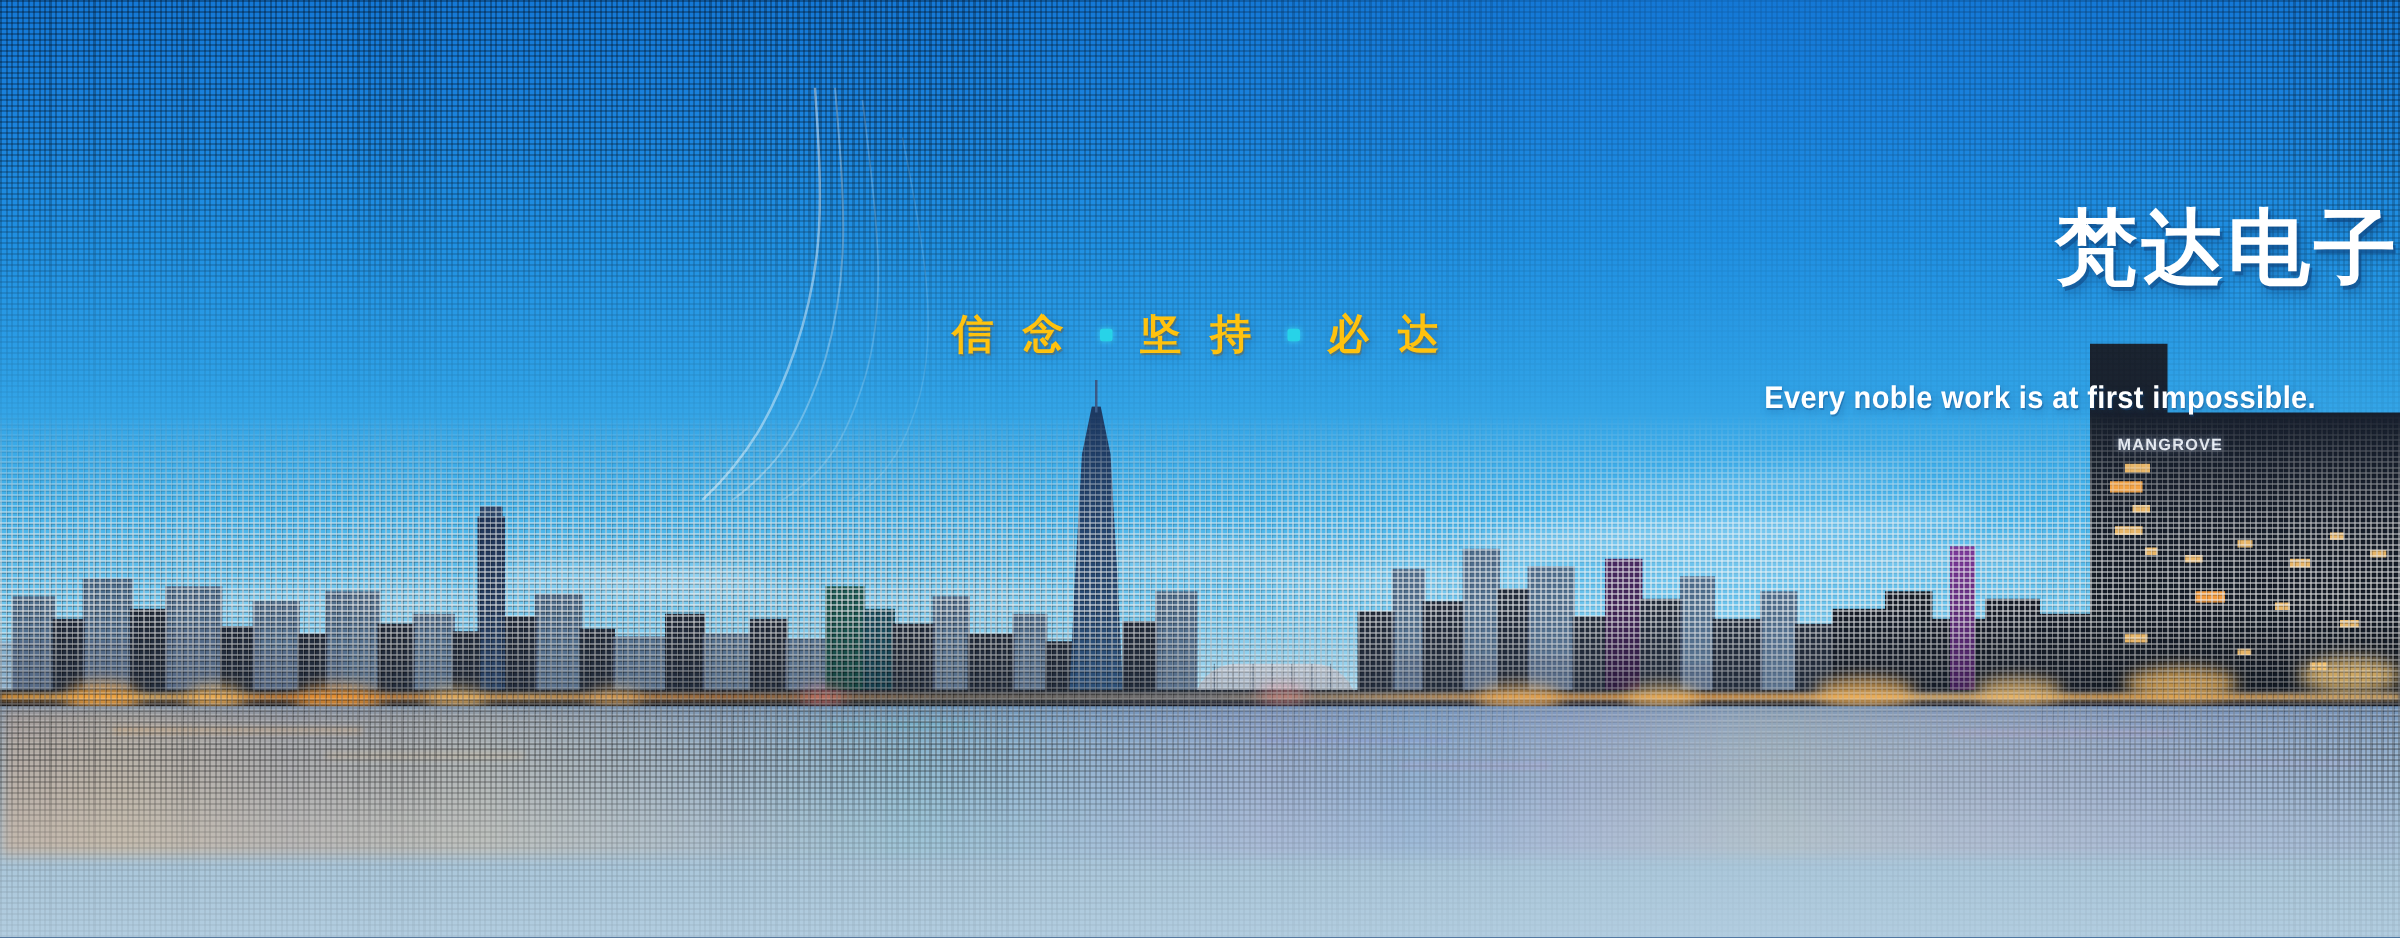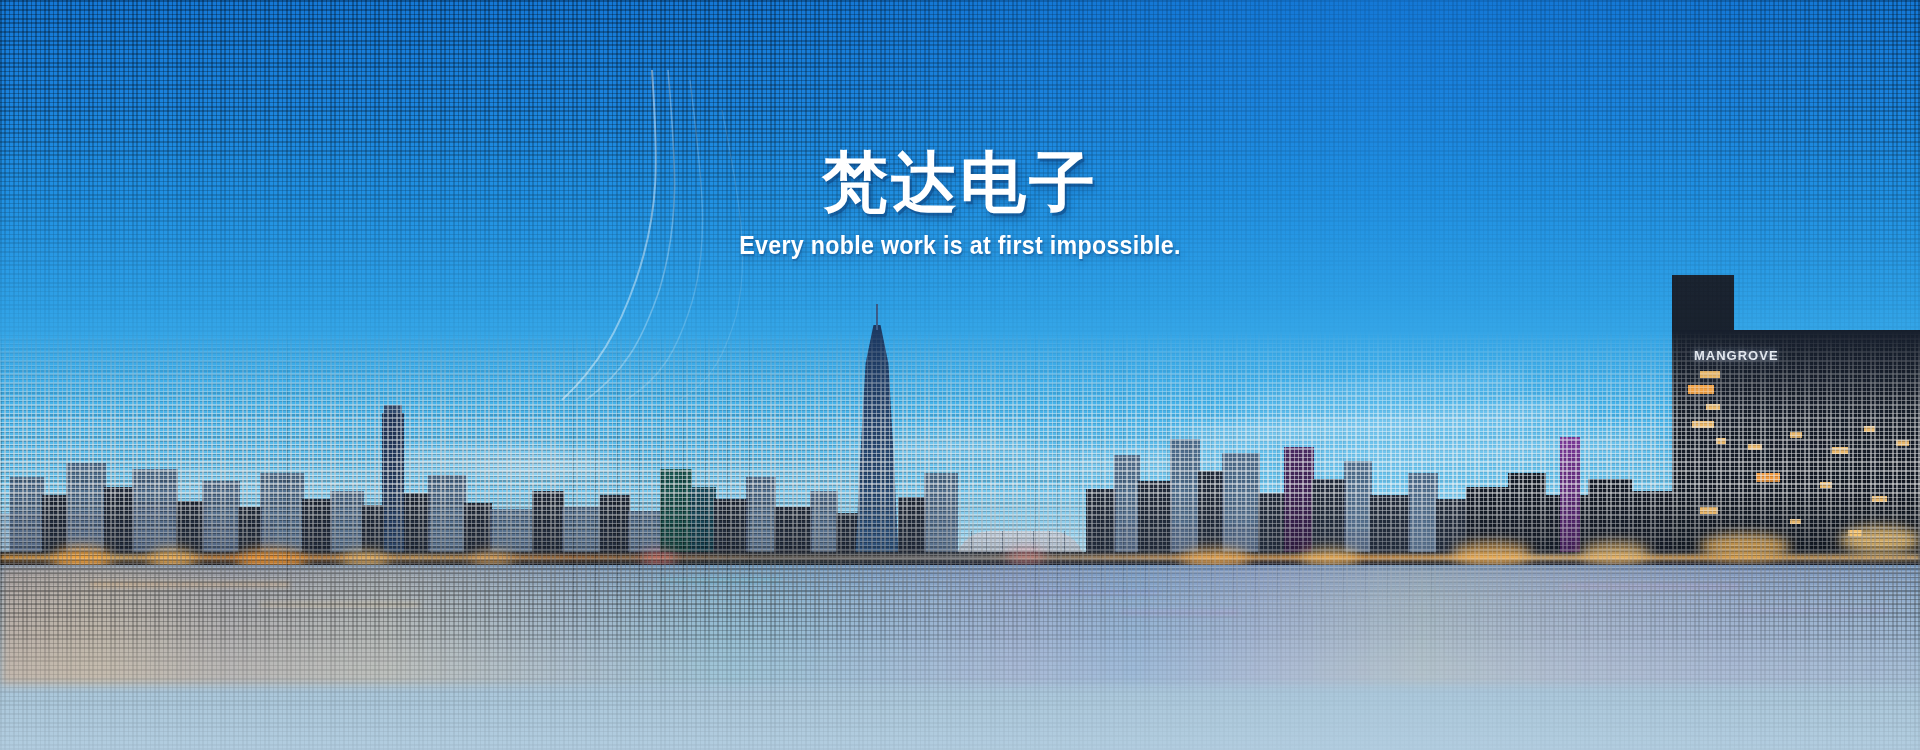--- a/index.html
+++ b/index.html
@@ -299,22 +299,22 @@
     position: absolute;
     left: 540px; top: 70px;
     width: 340px; height: 330px;
     pointer-events: none;
   }
 
   
   .textblock {
     position: absolute;
     left: 0; right: 0;
-    top: 148px;
-    text-align: center;
+    top: 164px;
+    text-align: right;
     z-index: 30;
   }
   .title-cn {
     font-family: "Liberation Sans", "DejaVu Sans", sans-serif;
     font-size: 66px;
     font-weight: 700;
     color: #ffffff;
     letter-spacing: 3px;
     line-height: 1.05;
     text-shadow:
@@ -520,17 +520,24 @@
     <path d="M112 0 C 118 90, 120 140, 96 210 C 78 262, 58 296, 22 330" stroke="rgba(255,255,255,0.42)" stroke-width="2"></path>
     <path d="M128 0 C 136 95, 140 150, 120 218 C 102 272, 84 302, 46 330" stroke="rgba(255,255,255,0.28)" stroke-width="1.6"></path>
     <path d="M150 10 C 162 110, 170 170, 152 232 C 136 284, 120 308, 86 330" stroke="rgba(255,255,255,0.18)" stroke-width="1.4"></path>
     <path d="M182 40 C 200 130, 210 190, 196 246 C 182 294, 166 314, 140 330" stroke="rgba(255,255,255,0.12)" stroke-width="1.2"></path>
   </svg>
 
   <div class="textblock">
 
     <h1 class="title-cn">梵达电子</h1>
 
+    <div class="slogan">
+      <span class="seg">信 念</span>
+      <span class="dot"></span>
+      <span class="seg">坚 持</span>
+      <span class="dot"></span>
+      <span class="seg">必 达</span>
+    </div>
 
     <div class="tagline">Every noble work is at first impossible.</div>
   </div>
 
 </div>
 
 </body></html>

